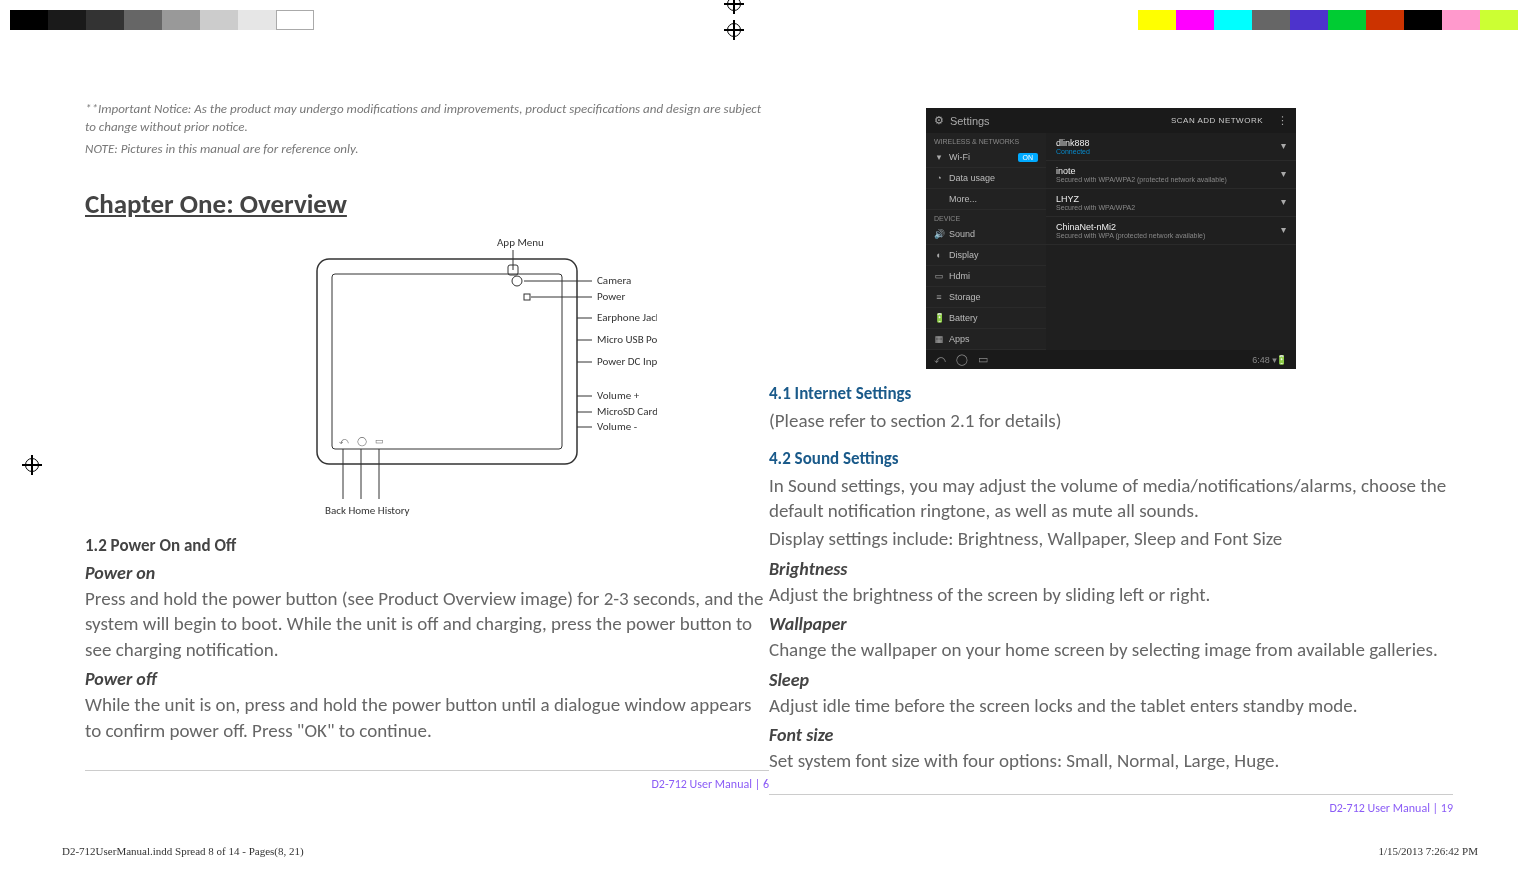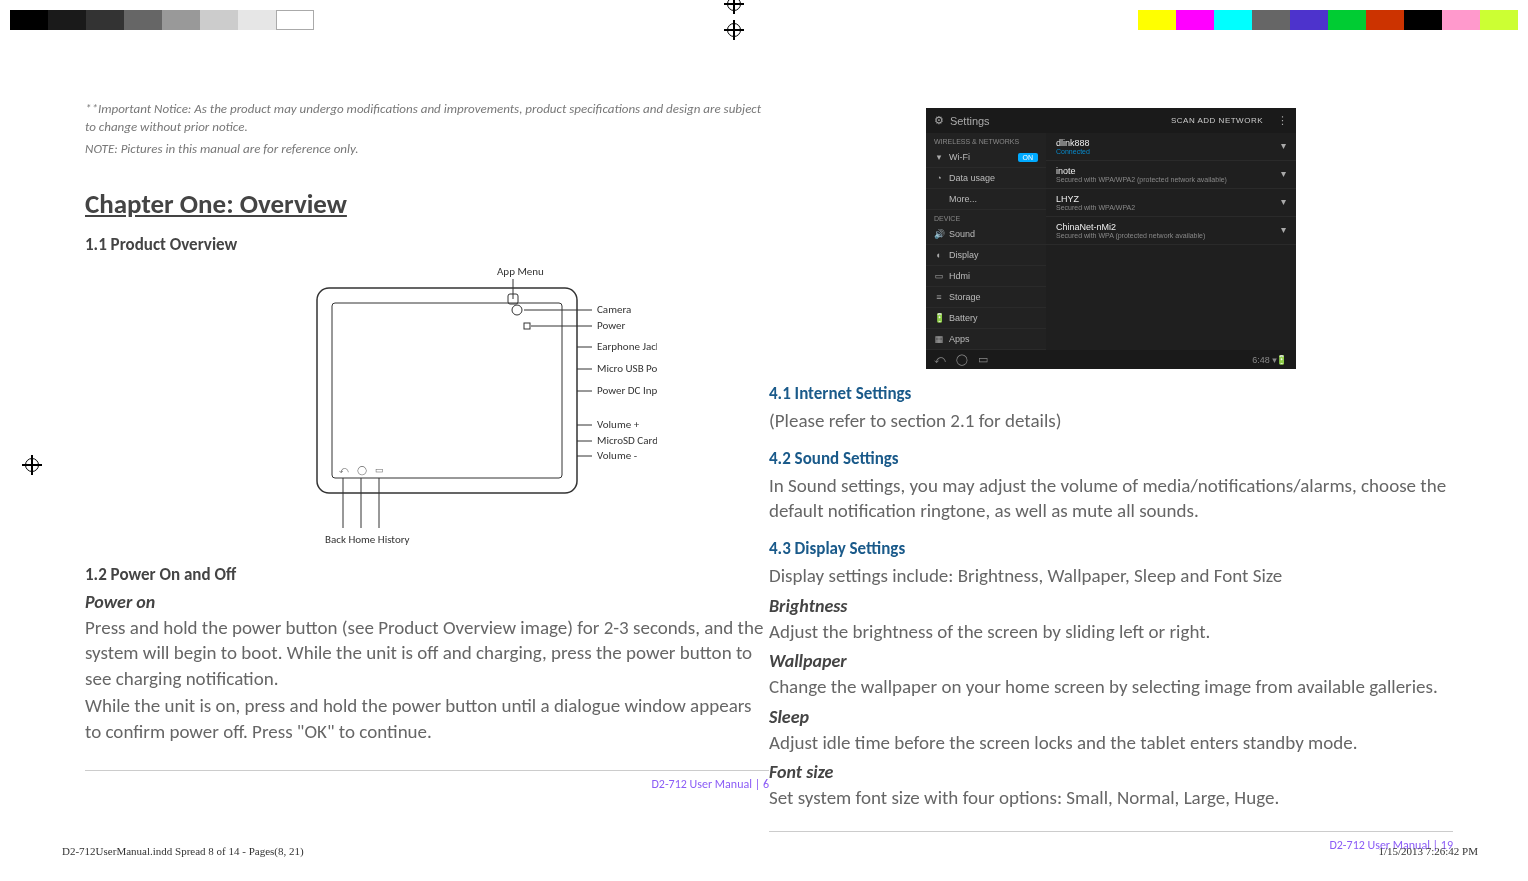--- a/index.html
+++ b/index.html
@@ -250,21 +250,20 @@
 
 <div class="spread">
 
   <div class="page">
     <div class="page-content">
       <p class="notice">**Important Notice: As the product may undergo modifications and improvements, product specifications and design are subject to change without prior notice.</p>
       <p class="notice">NOTE: Pictures in this manual are for reference only.</p>
 
       <h1 class="chapter">Chapter One: Overview</h1>
 
-      <h2 class="section">1.1 Product Overview</h2>
 
       <svg class="product-image" viewBox="0 0 460 285">
         <text x="300" y="12" font-size="11" fill="#333">App Menu</text>
         <line x1="316" y1="16" x2="316" y2="36" stroke="#333" stroke-width="1"></line>
         <rect x="120" y="25" width="260" height="205" rx="12" fill="none" stroke="#333" stroke-width="1.5"></rect>
         <rect x="135" y="40" width="230" height="175" rx="3" fill="none" stroke="#333" stroke-width="1"></rect>
         <rect x="311" y="31" width="10" height="10" rx="2" fill="none" stroke="#333"></rect>
         <circle cx="320" cy="47" r="5" fill="none" stroke="#333"></circle>
         <rect x="327" y="60" width="6" height="6" fill="none" stroke="#333"></rect>
         <line x1="327" y1="47" x2="395" y2="47" stroke="#333"></line>
@@ -289,20 +288,21 @@
         <text x="178" y="210" font-size="9" fill="#666">▭</text>
         <line x1="146" y1="215" x2="146" y2="265" stroke="#333"></line>
         <line x1="164" y1="215" x2="164" y2="265" stroke="#333"></line>
         <line x1="182" y1="215" x2="182" y2="265" stroke="#333"></line>
         <text x="128" y="280" font-size="11" fill="#333">Back  Home  History</text>
       </svg>
 
       <h2 class="section">1.2 Power On and Off</h2>
       <p class="sub-it">Power on</p>
       <p class="body-text">Press and hold the power button (see Product Overview image) for 2-3 seconds, and the system will begin to boot. While the unit is off and charging, press the power button to see charging notification.</p>
+      <p class="sub-it">Power off</p>
       <p class="body-text">While the unit is on, press and hold the power button until a dialogue window appears to confirm power off. Press "OK" to continue.</p>
     </div>
     <div class="page-footer">D2-712 User Manual | 6</div>
   </div>
 
   <div class="page">
     <div class="page-content">
 
       <div class="settings-shot">
         <div class="settings-header">
@@ -388,21 +388,20 @@
           </div>
         </div>
       </div>
 
       <h2 class="section-blue">4.1 Internet Settings</h2>
       <p class="body-text">(Please refer to section 2.1 for details)</p>
 
       <h2 class="section-blue">4.2 Sound Settings</h2>
       <p class="body-text">In Sound settings, you may adjust the volume of media/notifications/alarms, choose the default notification ringtone, as well as mute all sounds.</p>
 
-      <h2 class="section-blue">4.3 Display Settings</h2>
       <p class="body-text">Display settings include: Brightness, Wallpaper, Sleep and Font Size</p>
 
       <p class="sub-it">Brightness</p>
       <p class="body-text">Adjust the brightness of the screen by sliding left or right.</p>
 
       <p class="sub-it">Wallpaper</p>
       <p class="body-text">Change the wallpaper on your home screen by selecting image from available galleries.</p>
 
       <p class="sub-it">Sleep</p>
       <p class="body-text">Adjust idle time before the screen locks and the tablet enters standby mode.</p>

